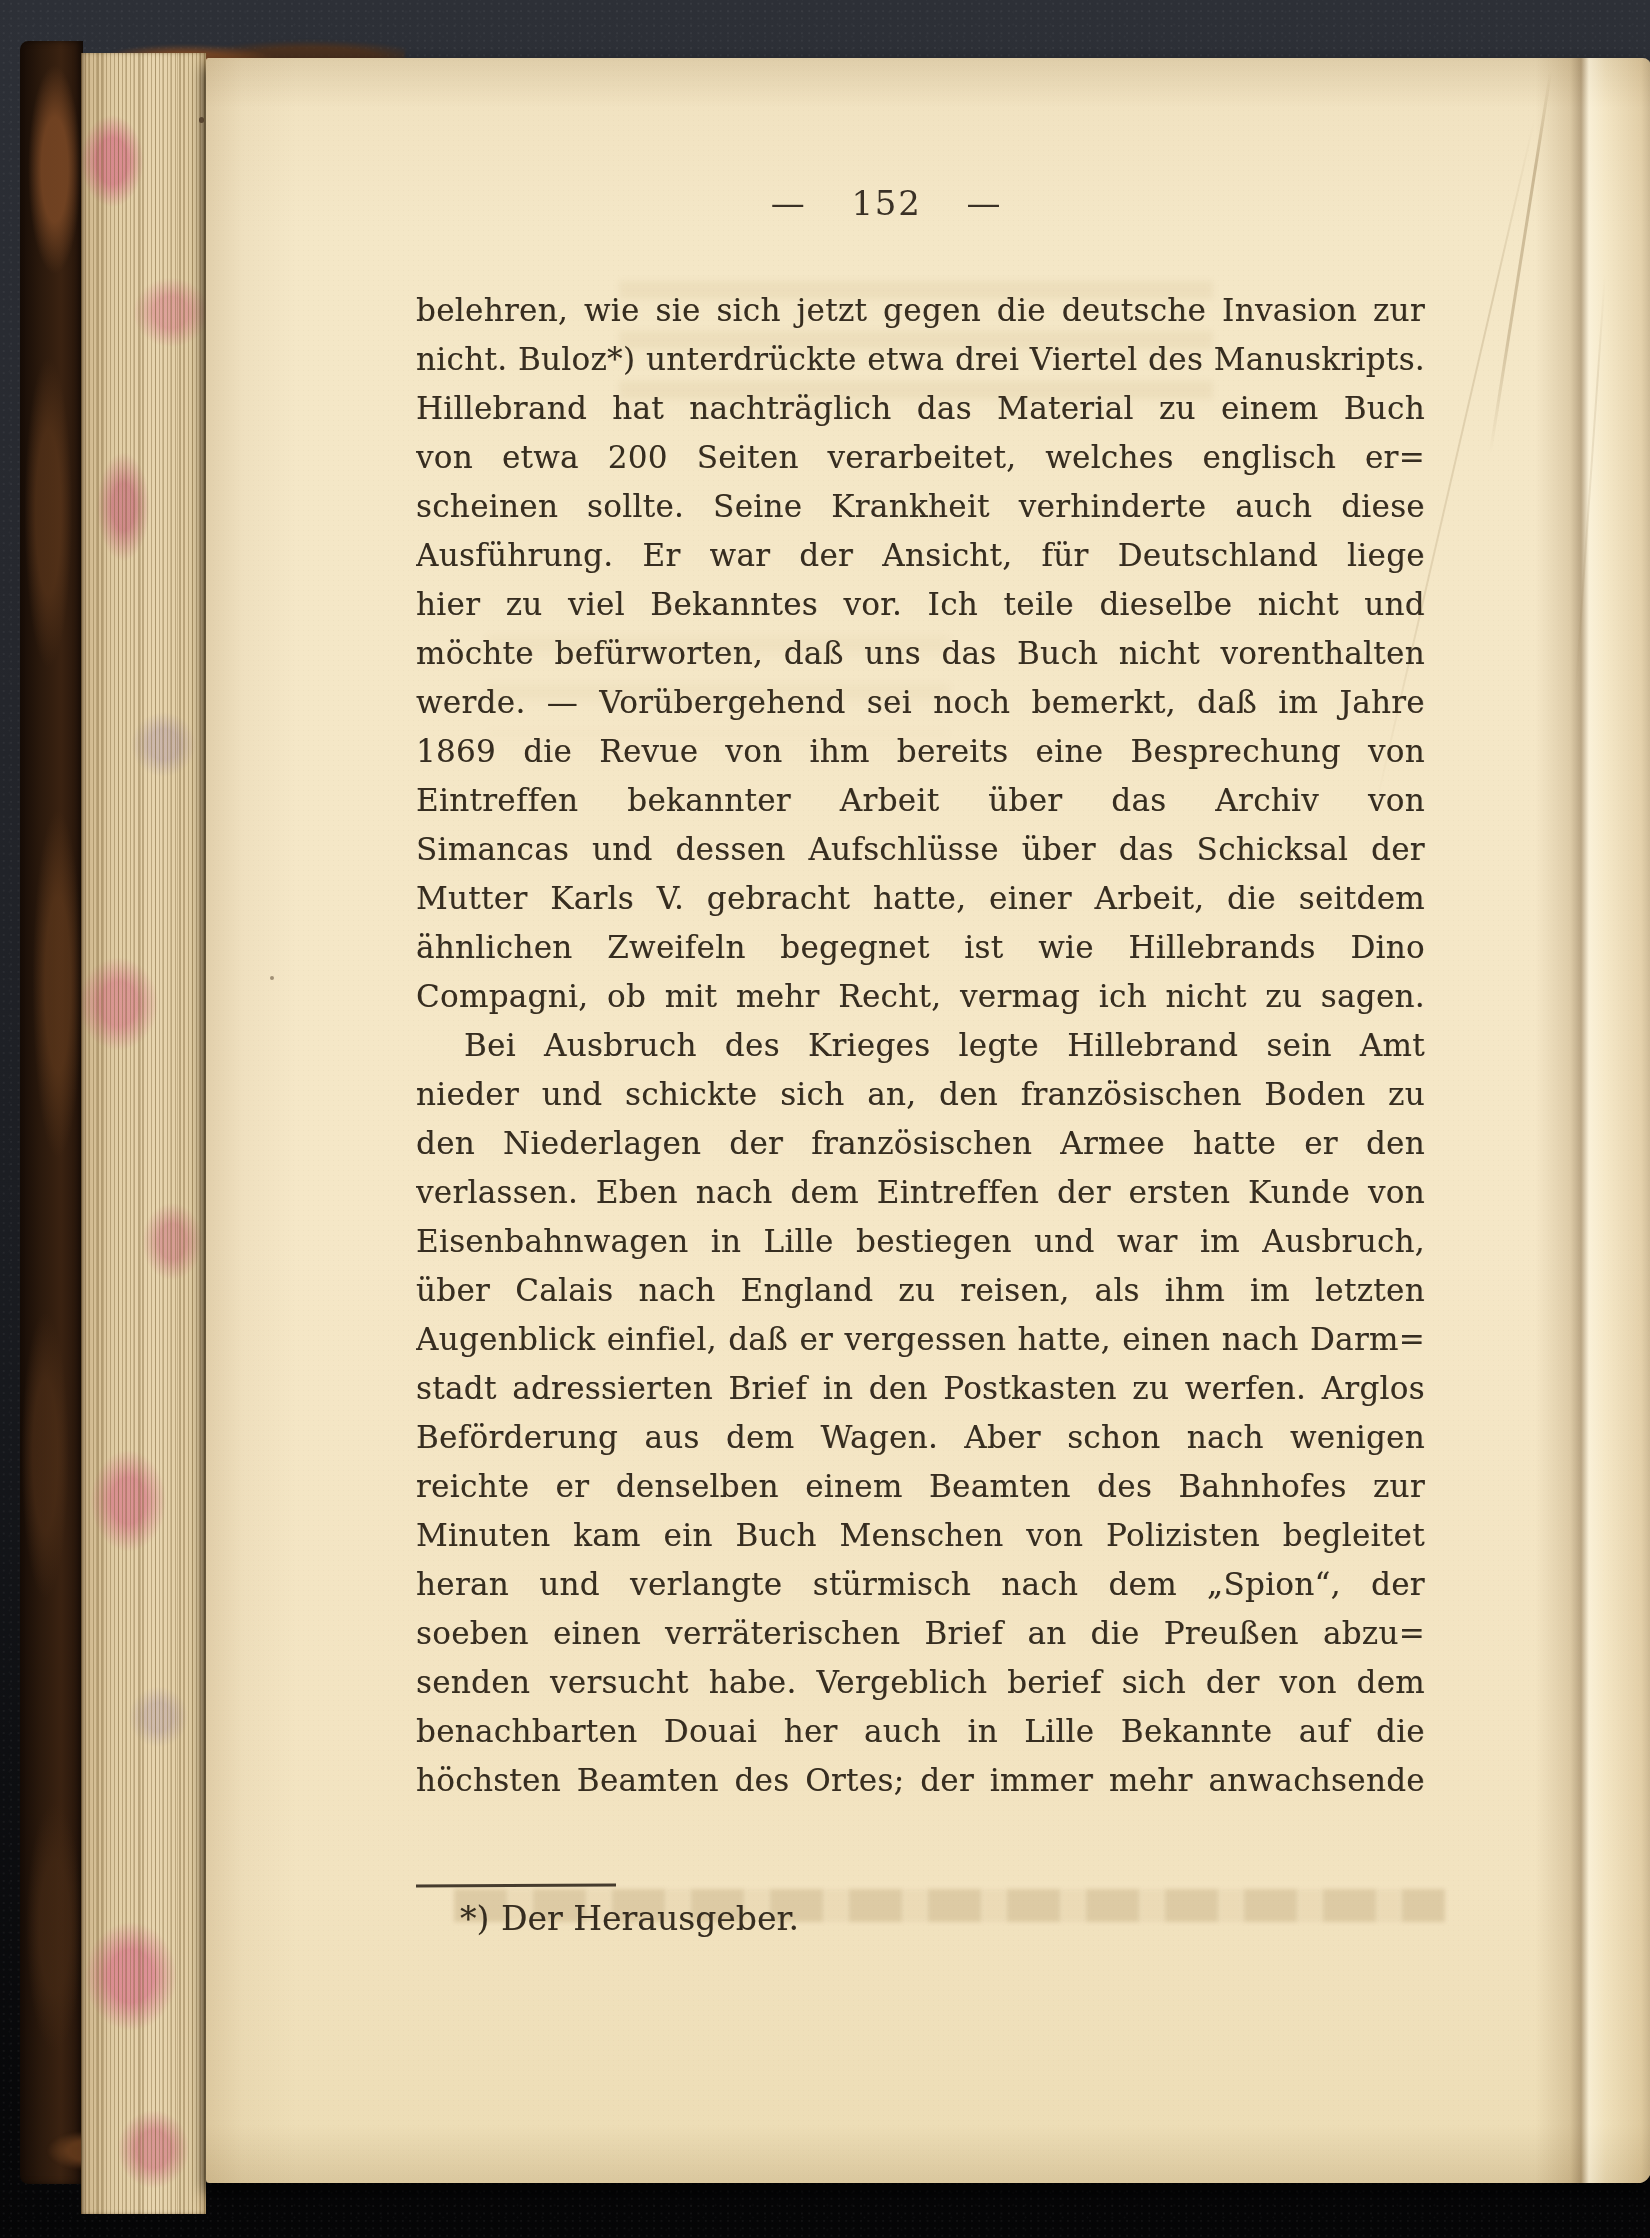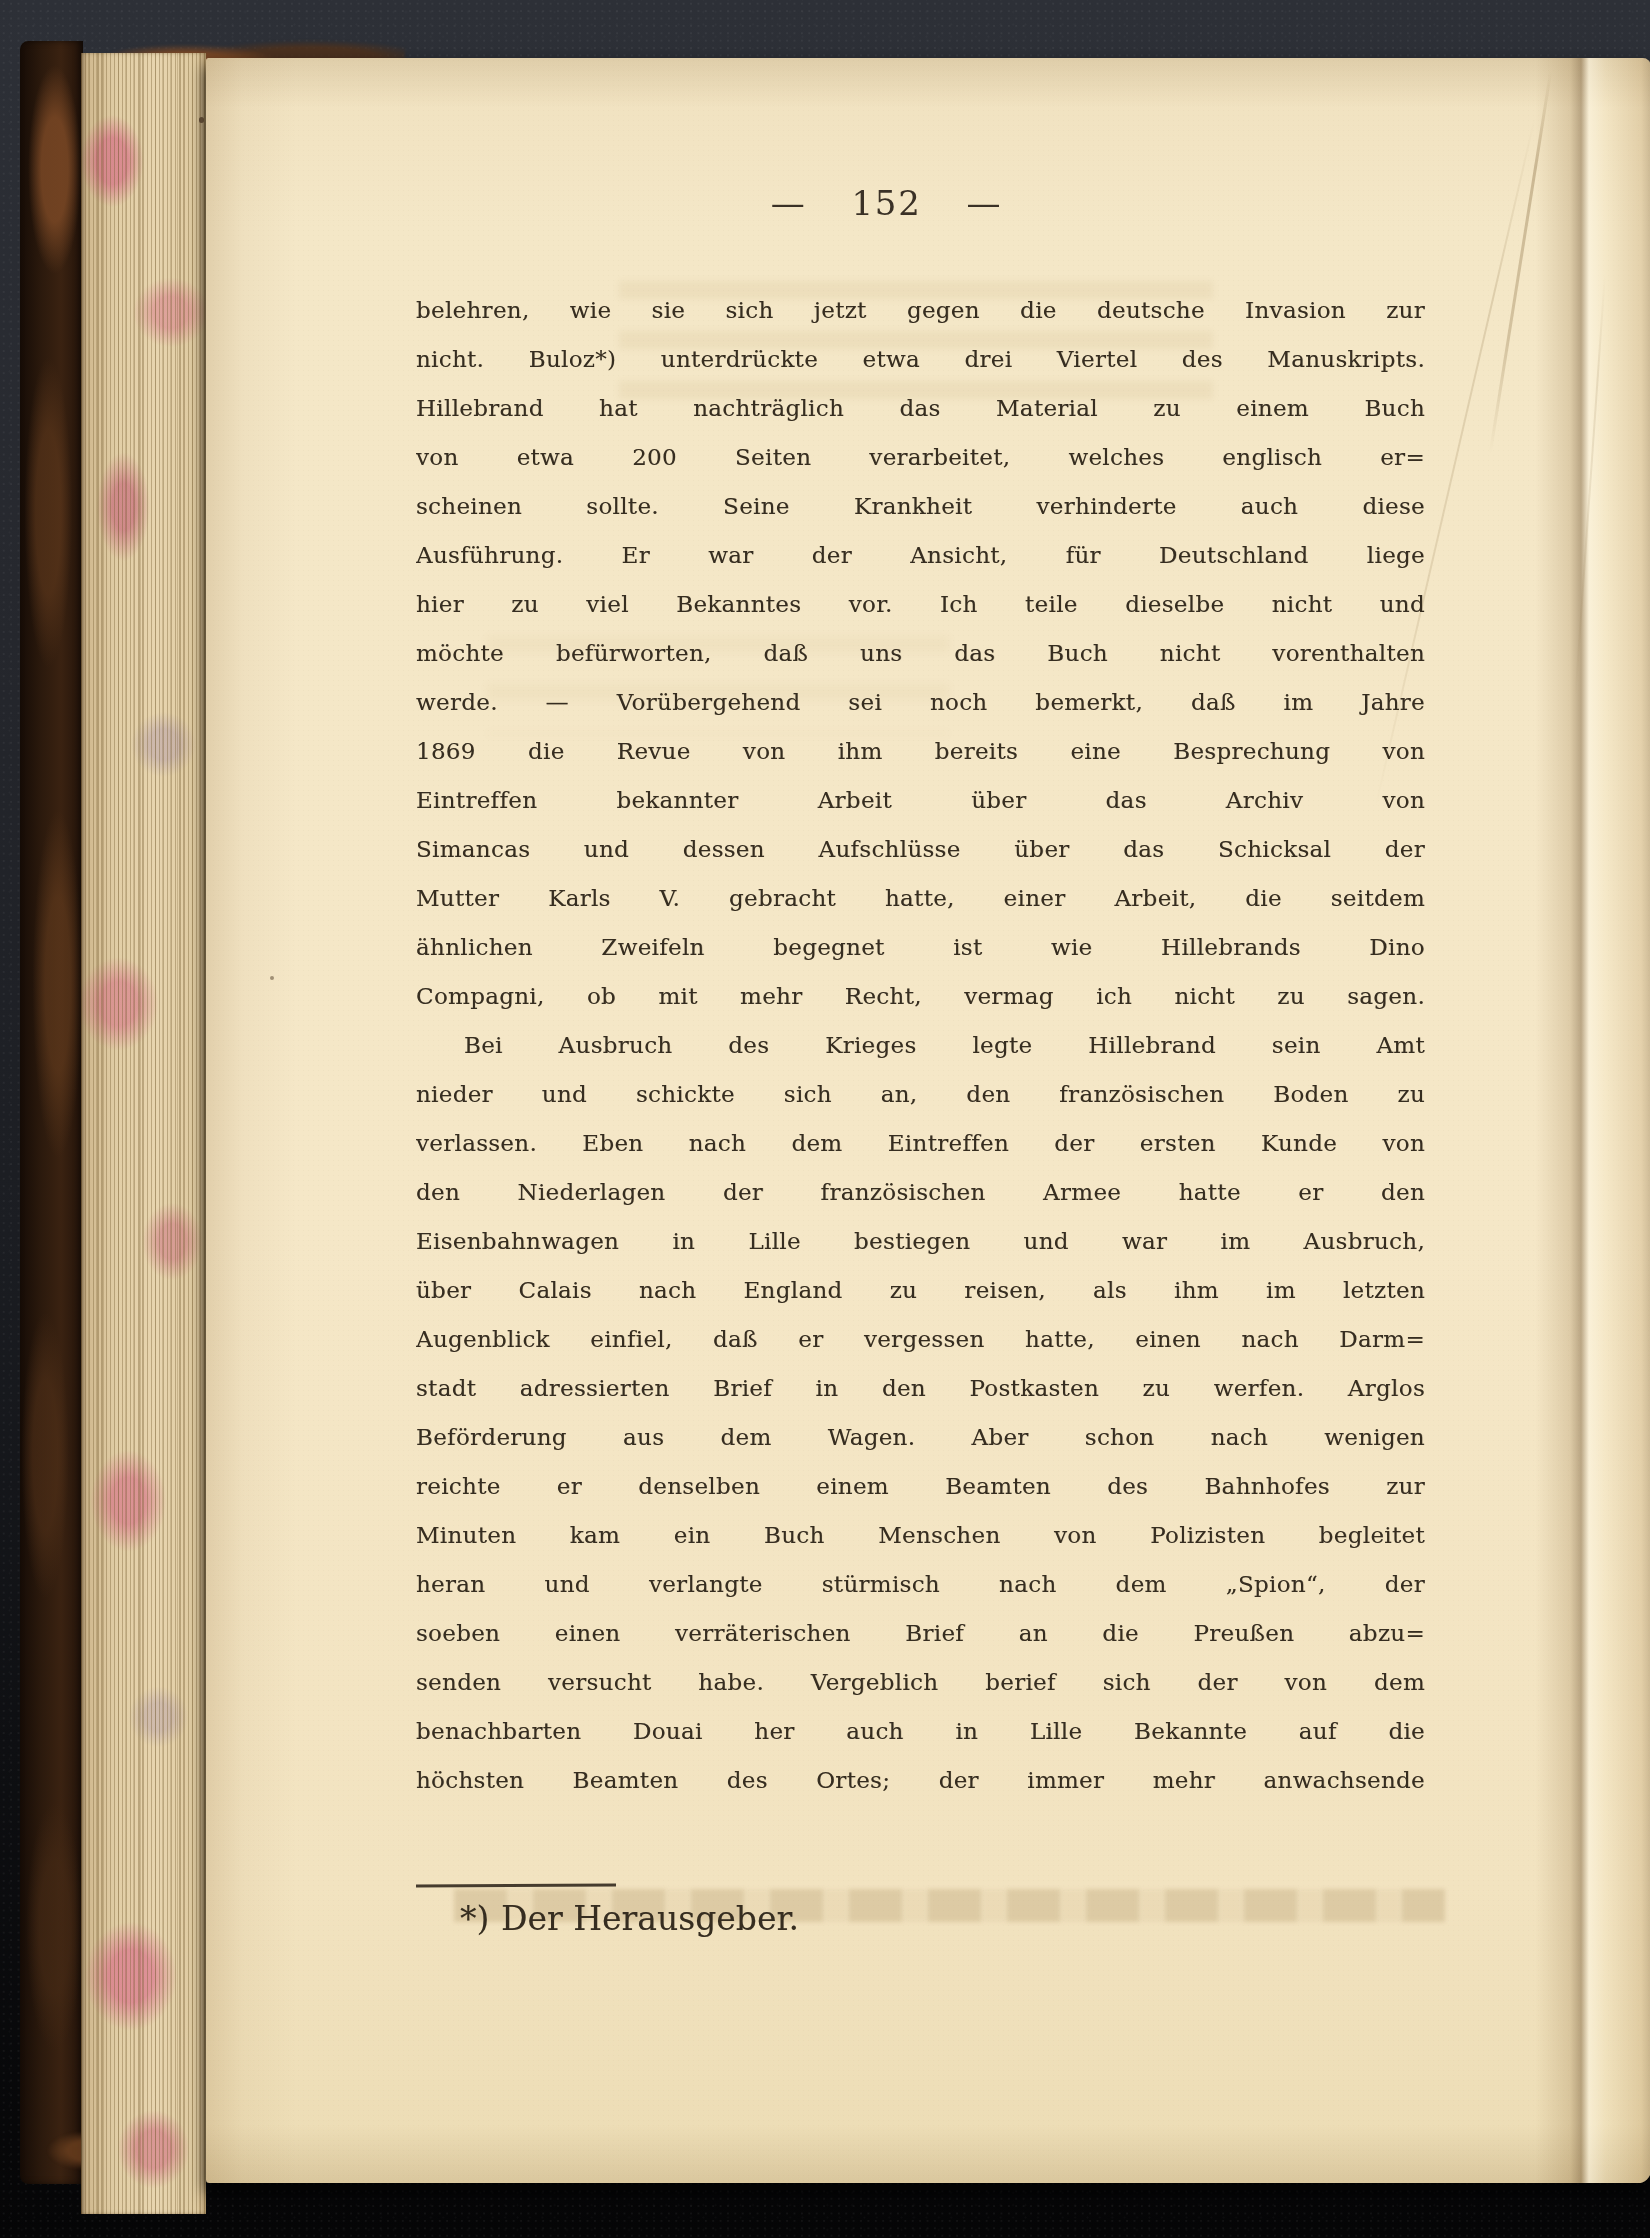--- a/index.html
+++ b/index.html
@@ -111,21 +111,21 @@
   .speck.p1{left:-7.4px;top:59px;width:5.8px;height:5.8px;opacity:.85;}
   .speck.p2{left:64px;top:918px;width:4.1px;height:4.1px;opacity:.5;}
   
   .page-header{
     position:absolute;left:210px;top:124px;width:941px;height:41px;
     display:flex;justify-content:center;align-items:center;gap:45px;
     font-size:34px;letter-spacing:1.7px;color:#3a3126;
   }
   .body-text{
     position:absolute;left:210px;top:228px;width:1009px;
-    font-size:23px;line-height:49px;letter-spacing:0.3px;
+    font-size:31px;line-height:49px;letter-spacing:0.3px;
     color:#362d20;text-shadow:0.3px 0.3px 0 rgba(54,45,32,.35);
   }
   .body-text .line{
     height:49px;overflow:hidden;
     text-align:justify;text-align-last:justify;
   }
   .body-text .line.indent{text-indent:48px;}
   .footnote-rule{
     position:absolute;left:210px;top:1826px;width:200px;height:3.3px;
     background:#463c2e;transform:rotate(-.3deg);
@@ -175,22 +175,22 @@
         <div class="line">möchte befürworten, daß uns das Buch nicht vorenthalten</div>
         <div class="line">werde. — Vorübergehend sei noch bemerkt, daß im Jahre</div>
         <div class="line">1869 die Revue von ihm bereits eine Besprechung von</div>
         <div class="line">Eintreffen bekannter Arbeit über das Archiv von</div>
         <div class="line">Simancas und dessen Aufschlüsse über das Schicksal der</div>
         <div class="line">Mutter Karls V. gebracht hatte, einer Arbeit, die seitdem</div>
         <div class="line">ähnlichen Zweifeln begegnet ist wie Hillebrands Dino</div>
         <div class="line">Compagni, ob mit mehr Recht, vermag ich nicht zu sagen.</div>
         <div class="line indent">Bei Ausbruch des Krieges legte Hillebrand sein Amt</div>
         <div class="line">nieder und schickte sich an, den französischen Boden zu</div>
+        <div class="line">den Niederlagen der französischen Armee hatte er den</div>
         <div class="line">verlassen. Eben nach dem Eintreffen der ersten Kunde von</div>
-        <div class="line">den Niederlagen der französischen Armee hatte er den</div>
         <div class="line">Eisenbahnwagen in Lille bestiegen und war im Ausbruch,</div>
         <div class="line">über Calais nach England zu reisen, als ihm im letzten</div>
         <div class="line">Augenblick einfiel, daß er vergessen hatte, einen nach Darm=</div>
         <div class="line">stadt adressierten Brief in den Postkasten zu werfen. Arglos</div>
         <div class="line">Beförderung aus dem Wagen. Aber schon nach wenigen</div>
         <div class="line">reichte er denselben einem Beamten des Bahnhofes zur</div>
         <div class="line">Minuten kam ein Buch Menschen von Polizisten begleitet</div>
         <div class="line">heran und verlangte stürmisch nach dem „Spion“, der</div>
         <div class="line">soeben einen verräterischen Brief an die Preußen abzu=</div>
         <div class="line">senden versucht habe. Vergeblich berief sich der von dem</div>

